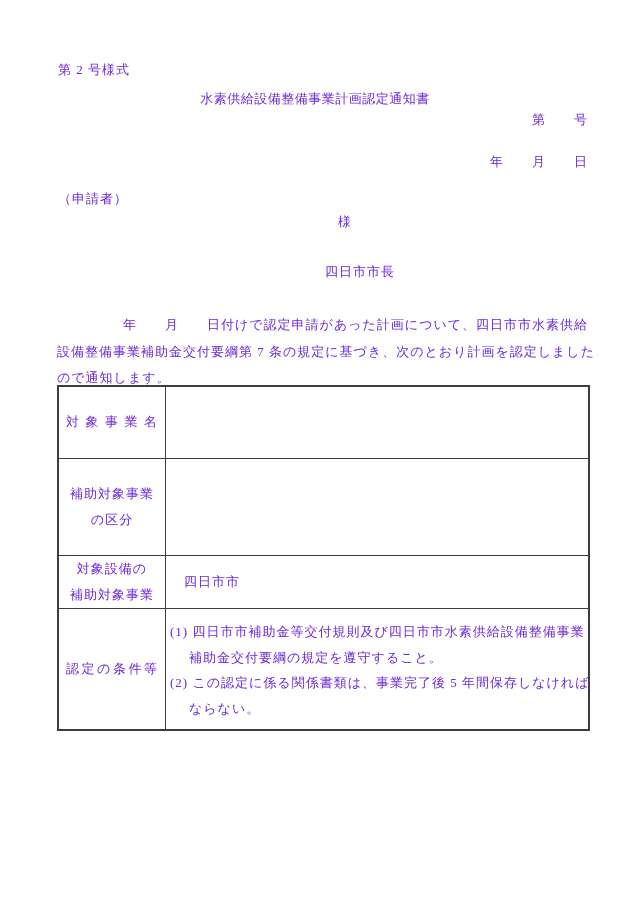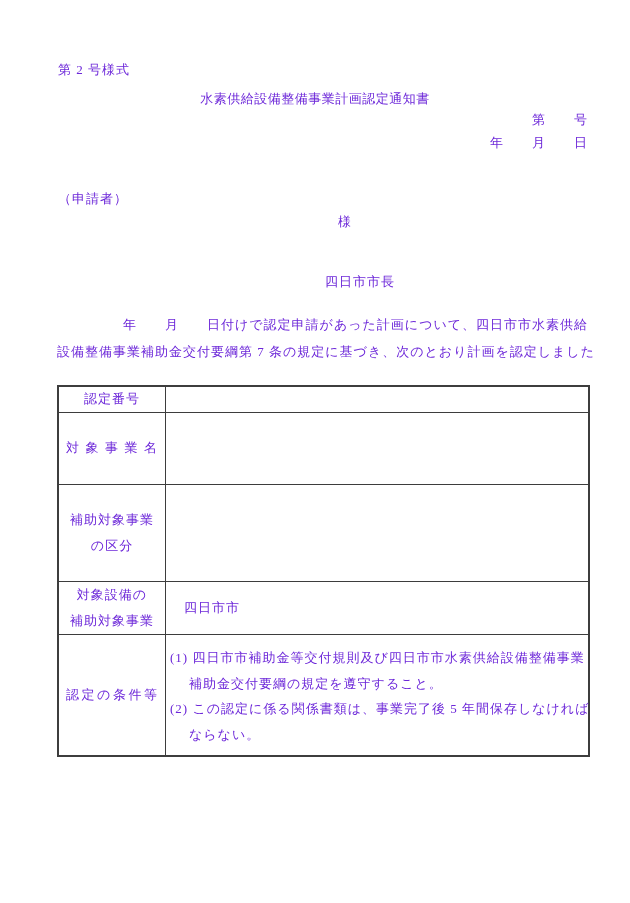--- a/index.html
+++ b/index.html
@@ -19,24 +19,24 @@
     overflow: hidden;
   }
   .abs {
     position: absolute;
     white-space: pre;
     line-height: 18px;
   }
   .form-number   { left: 58px;  top: 61px; }
   .doc-title     { left: 0; right: 0; top: 90px; text-align: center; letter-spacing: 0.5px; }
   .doc-number    { right: 42px; top: 111px; text-align: right; }
-  .date-line     { right: 42px; top: 134px; text-align: left; }
+  .date-line     { right: 42px; top: 153px; text-align: left; }
   .applicant     { left: 58px;  top: 190px; }
   .honorific     { left: 338px; top: 213px; }
-  .issuer        { left: 325px; top: 273px; }
+  .issuer        { left: 325px; top: 263px; }
 
   .body-par {
     position: absolute;
     left: 57px;
     top: 312px;
     width: 535px;
     line-height: 26.5px;
   }
   .body-par .line { white-space: pre; }
   .body-par .line.indented { text-indent: 66px; }
@@ -105,28 +105,25 @@
 
   <div class="abs applicant">（申請者）</div>
 
   <div class="abs honorific">様</div>
 
   <div class="abs issuer">四日市市長</div>
 
   <div class="body-par">
     <div class="line indented">年　　月　　日付けで認定申請があった計画について、四日市市水素供給</div>
     <div class="line">設備整備事業補助金交付要綱第 7 条の規定に基づき、次のとおり計画を認定しました</div>
+    <div class="line">ので通知します。</div>
   </div>
 
   <table class="cert">
     <tbody>
-        <tr class="r1">
-      <th>認定番号</th>
-      <td></td>
-    </tr>
     <tr class="r2">
       <th>
         <div class="char-justify">
               <span>対</span>
               <span>象</span>
               <span>事</span>
               <span>業</span>
               <span>名</span>
             </div>
       </th>

